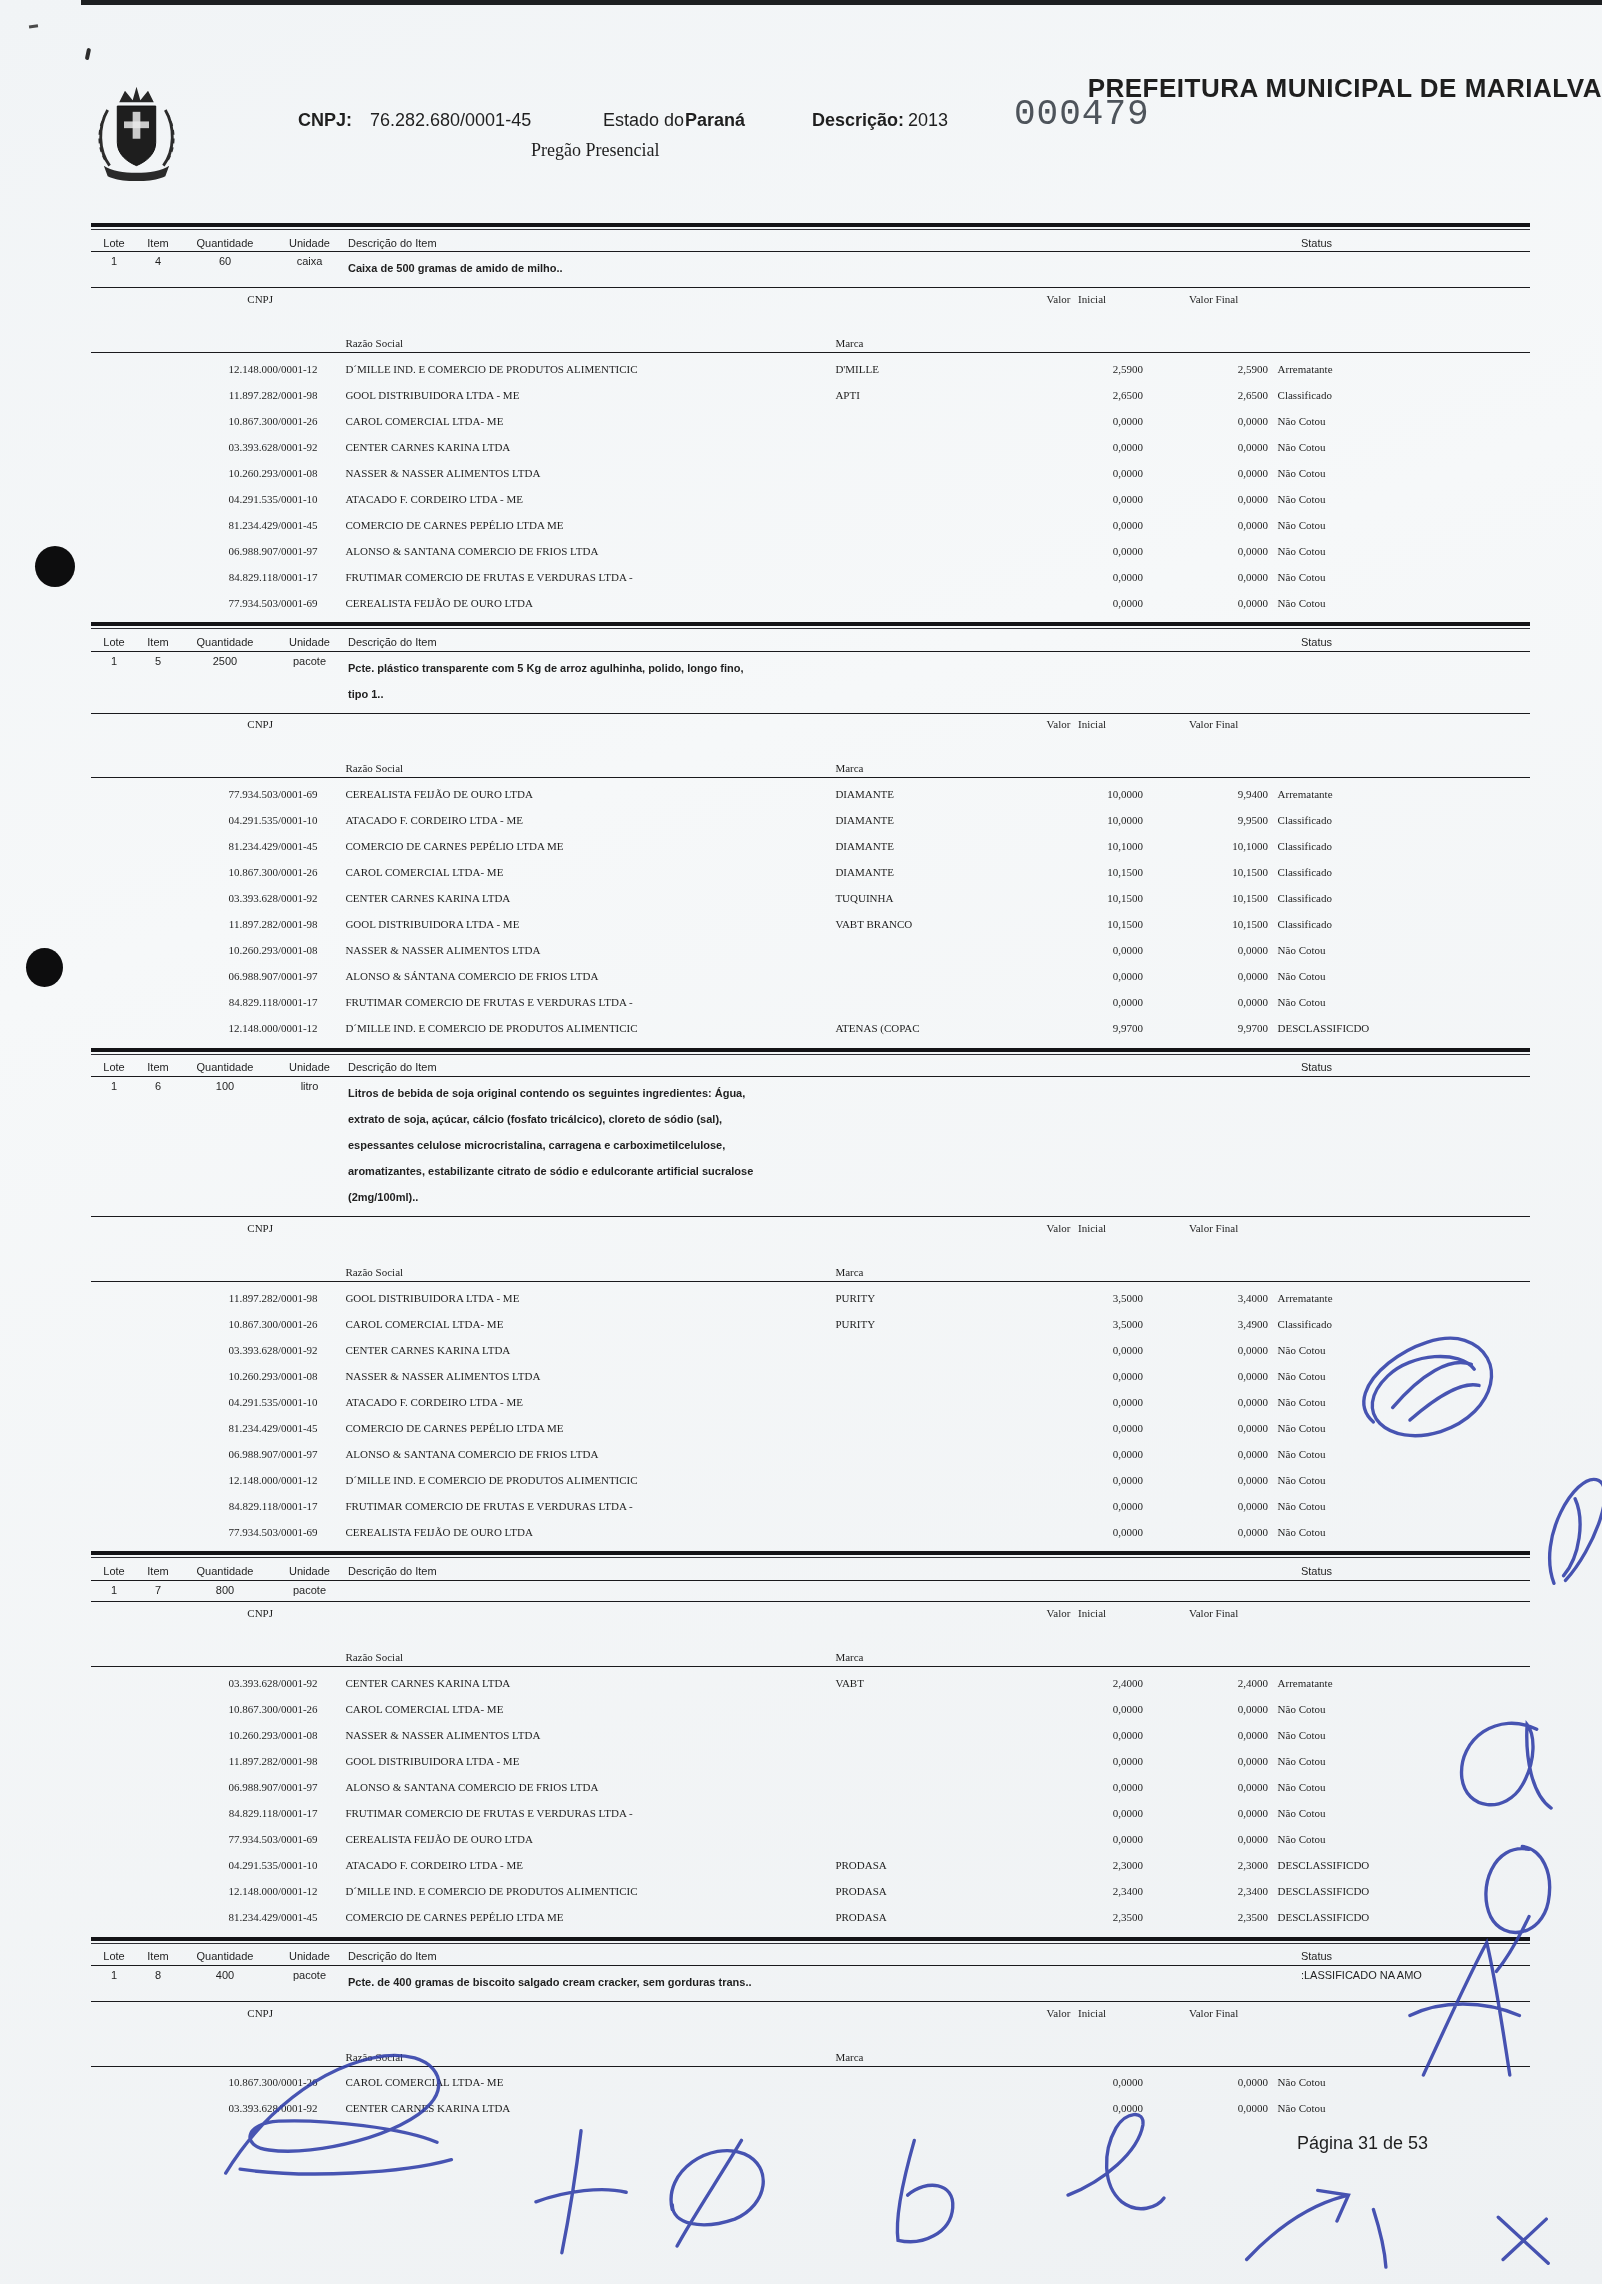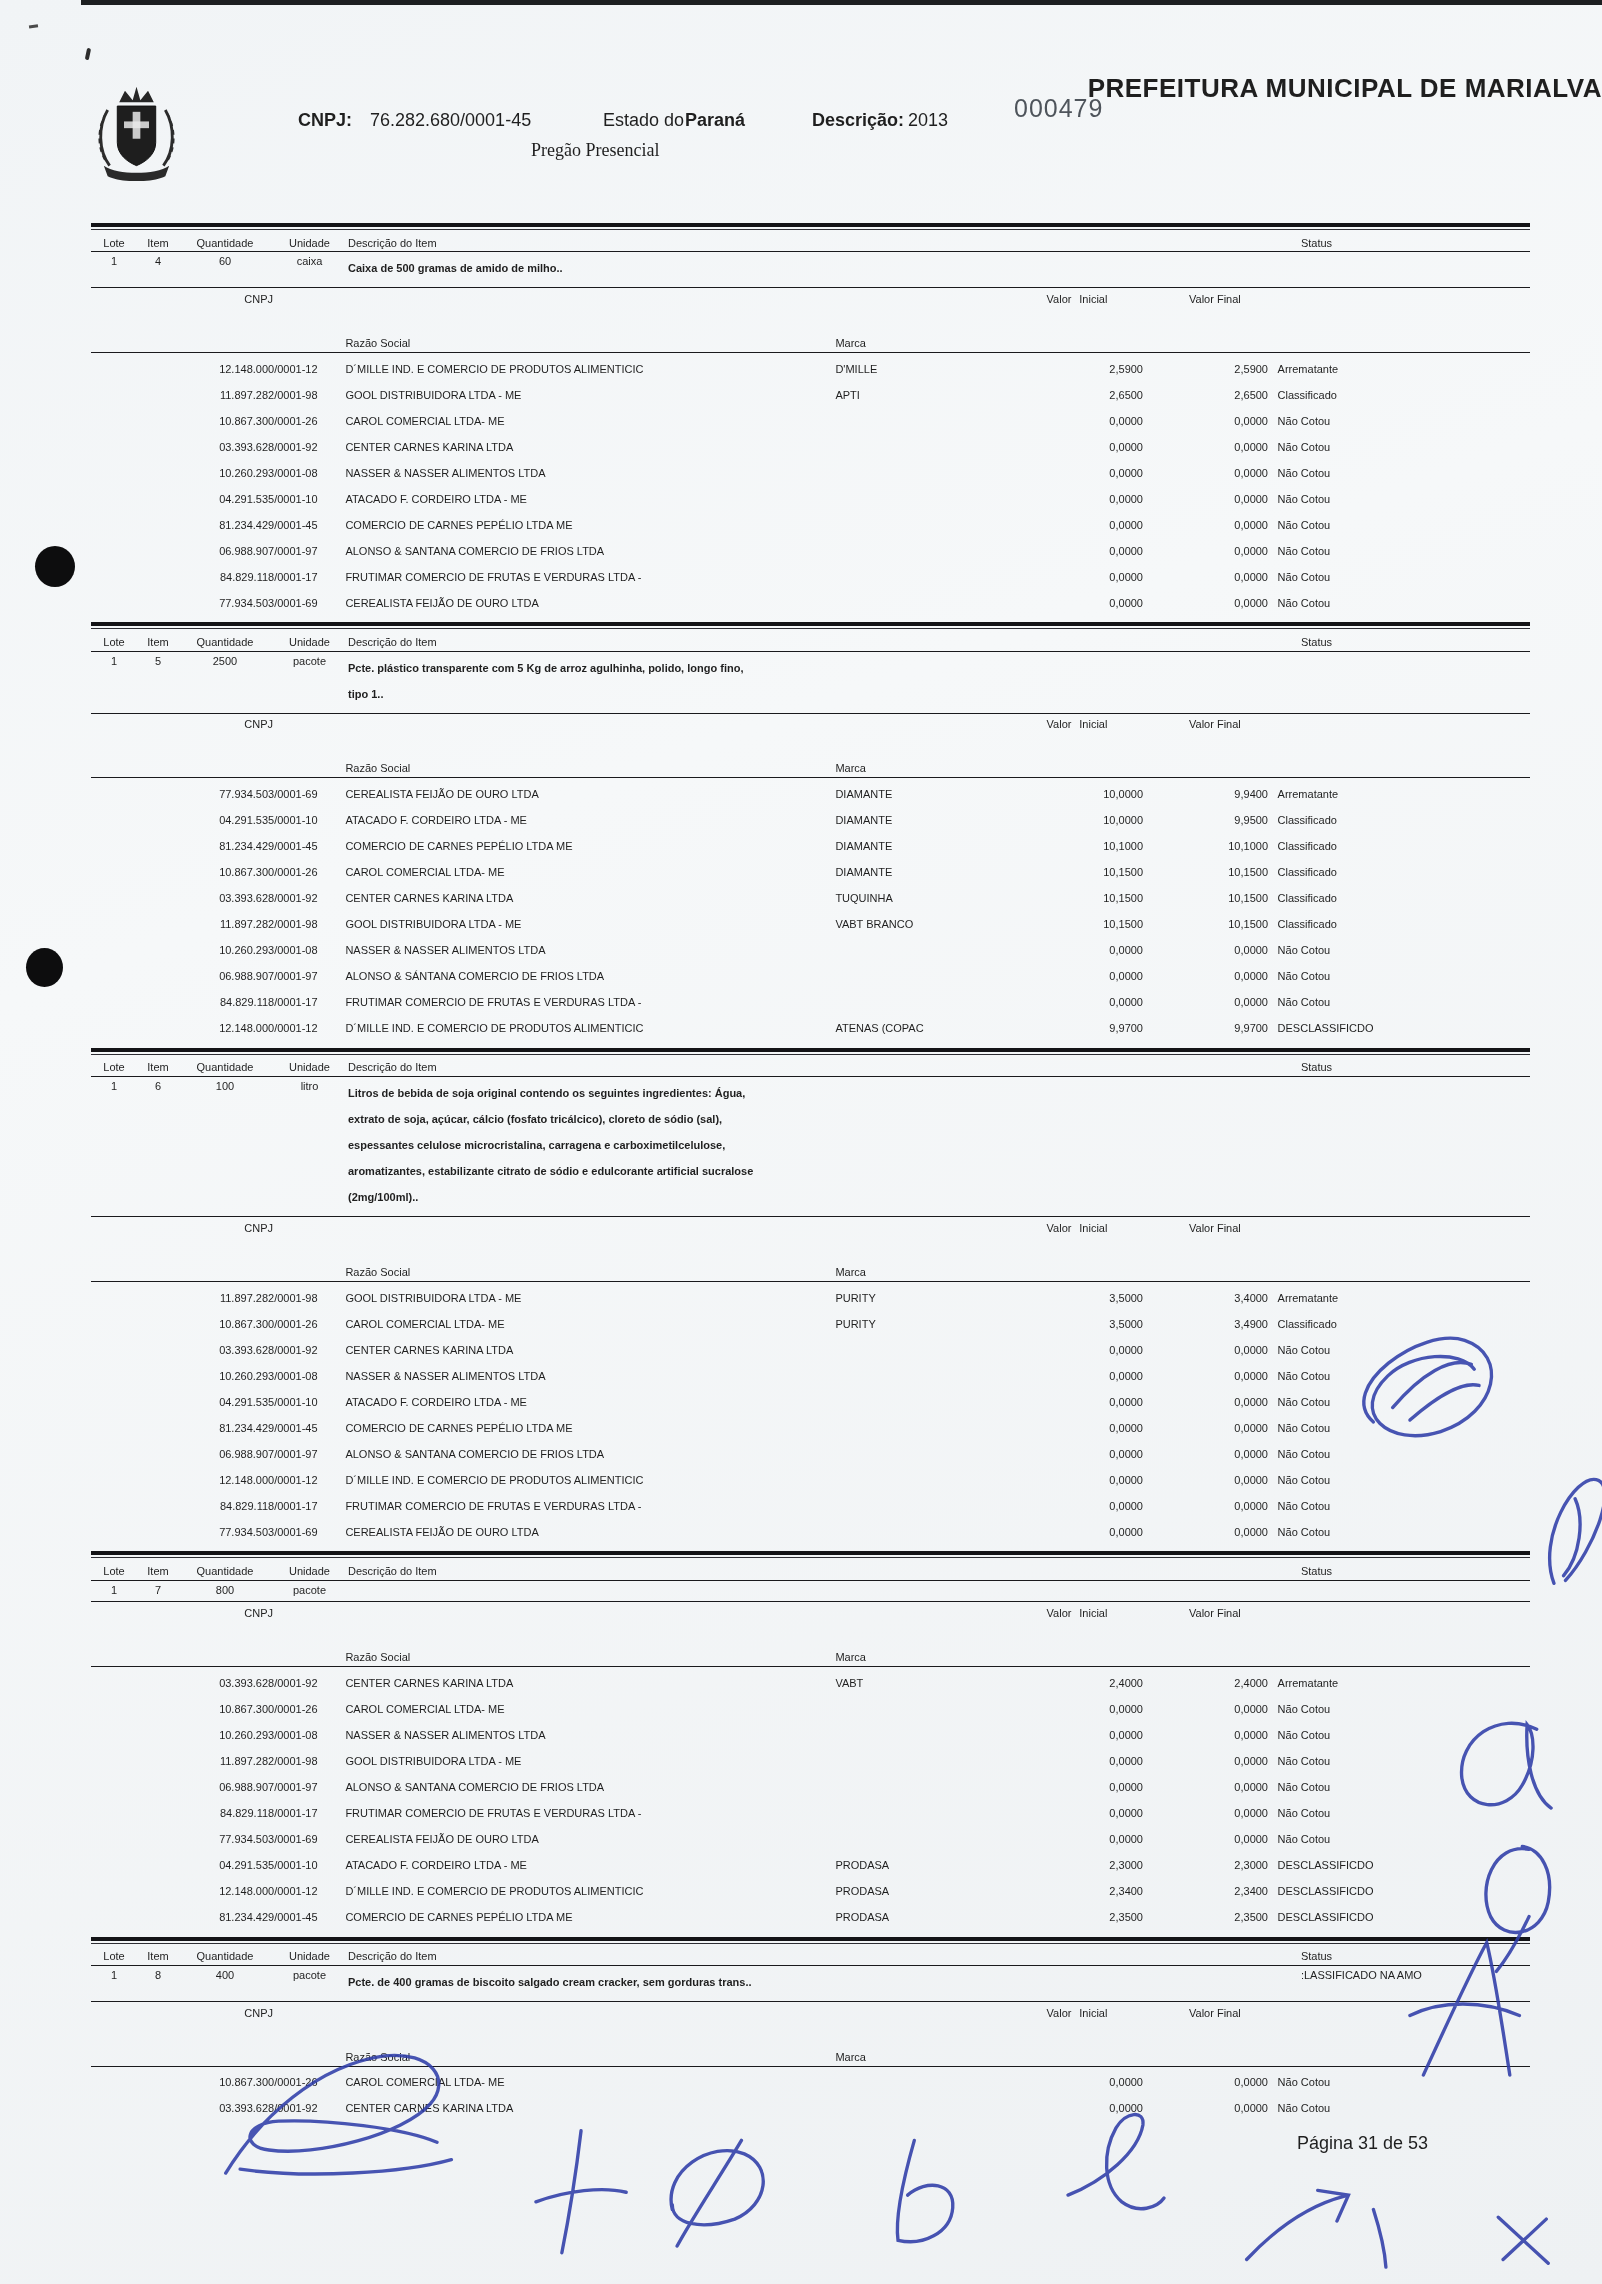--- a/index.html
+++ b/index.html
@@ -12,35 +12,35 @@
   .speck{position:absolute;left:86px;top:48px;width:3.8px;height:11.5px;background:#2d2d2d;transform:rotate(12deg);border-radius:1.9px;}
   .hole{position:absolute;background:#0d0d0e;border-radius:50%;}
   .hole-1{left:35px;top:546px;width:40px;height:41px;}
   .hole-2{left:26px;top:948px;width:37px;height:39px;}
   
   .crest{position:absolute;left:94px;top:83px;}
   .title{position:absolute;left:0;top:73px;width:1602px;text-align:right;
     font-size:26px;font-weight:bold;letter-spacing:0.5px;}
   .hline{position:absolute;top:110px;font-size:18px;white-space:nowrap;}
   .b{font-weight:bold;}
-  .stamp{position:absolute;left:1014px;top:94px;font-family:Liberation Sans, sans-serif;
-    font-size:25px;color:#4e545b;letter-spacing:1px;}
+  .stamp{position:absolute;left:1014px;top:94px;font-family:Liberation Mono, monospace;
+    font-size:36px;color:#4e545b;letter-spacing:1px;}
   .subtitle{position:absolute;left:531px;top:140px;width:269px;text-align:left;font-size:18px;font-family:Liberation Serif, serif;}
   
   #blocks{position:absolute;left:91px;top:223px;width:1439px;font-size:11px;}
   .bar{border-top:4.8px solid #141417;border-bottom:1px solid #2e2e34;height:1.9px;}
   .bhead,.item-row{display:grid;grid-template-columns:46px 42px 92px 77px 1fr 231px;}
   .bhead{padding:6.7px 0 2.9px;border-bottom:1.9px solid #1a1a1d;}
   .item-row{padding:2.9px 0 5.8px;border-bottom:1.9px solid #1a1a1d;}
   .c-lote,.c-item,.c-qty,.c-uni{text-align:center;}
   .item-desc{font-weight:bold;line-height:26px;}
   .desc-line{white-space:nowrap;}
   .item-status{padding-left:1.9px;white-space:nowrap;}
   .bhead .c-status{padding-left:1.9px;}
-  .subhead,.bidrow{display:grid;grid-template-columns:240px 490px 216px 106px 125px 1fr;}
+  .subhead,.bidrow{display:grid;grid-template-columns:240px 490px 216px 106px 125px 1fr;font-family:Liberation Serif, serif;}
   .subhead{padding:4.8px 0 2.9px;border-bottom:1.9px solid #1a1a1d;}
   .c-cnpj-h{text-align:right;padding-right:58px;}
   .c-razao-h,.c-marca-h{padding-left:14.4px;margin-top:44px;}
   .c-vi-h{padding-left:9.6px;word-spacing:4.8px;}
   .c-vf-h{padding-left:46px;}
   .bidrows{padding:2.9px 0 6.7px;}
   .bidrow{line-height:26px;}
   .c-cnpj{text-align:right;padding-right:13.4px;}
   .c-razao,.c-marca{padding-left:14.4px;white-space:nowrap;}
   .c-vi,.c-vf{text-align:right;}

